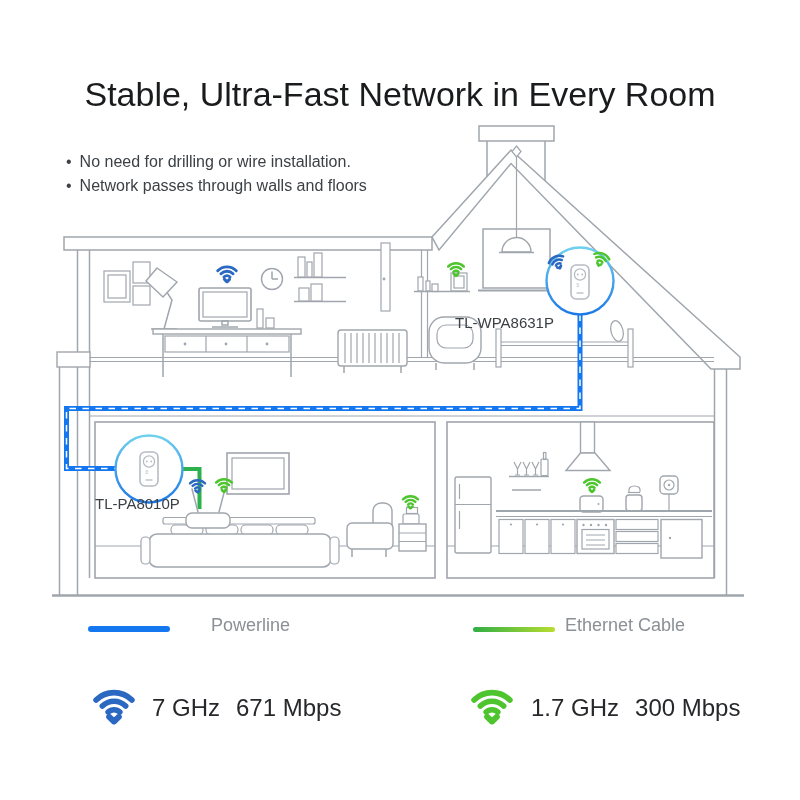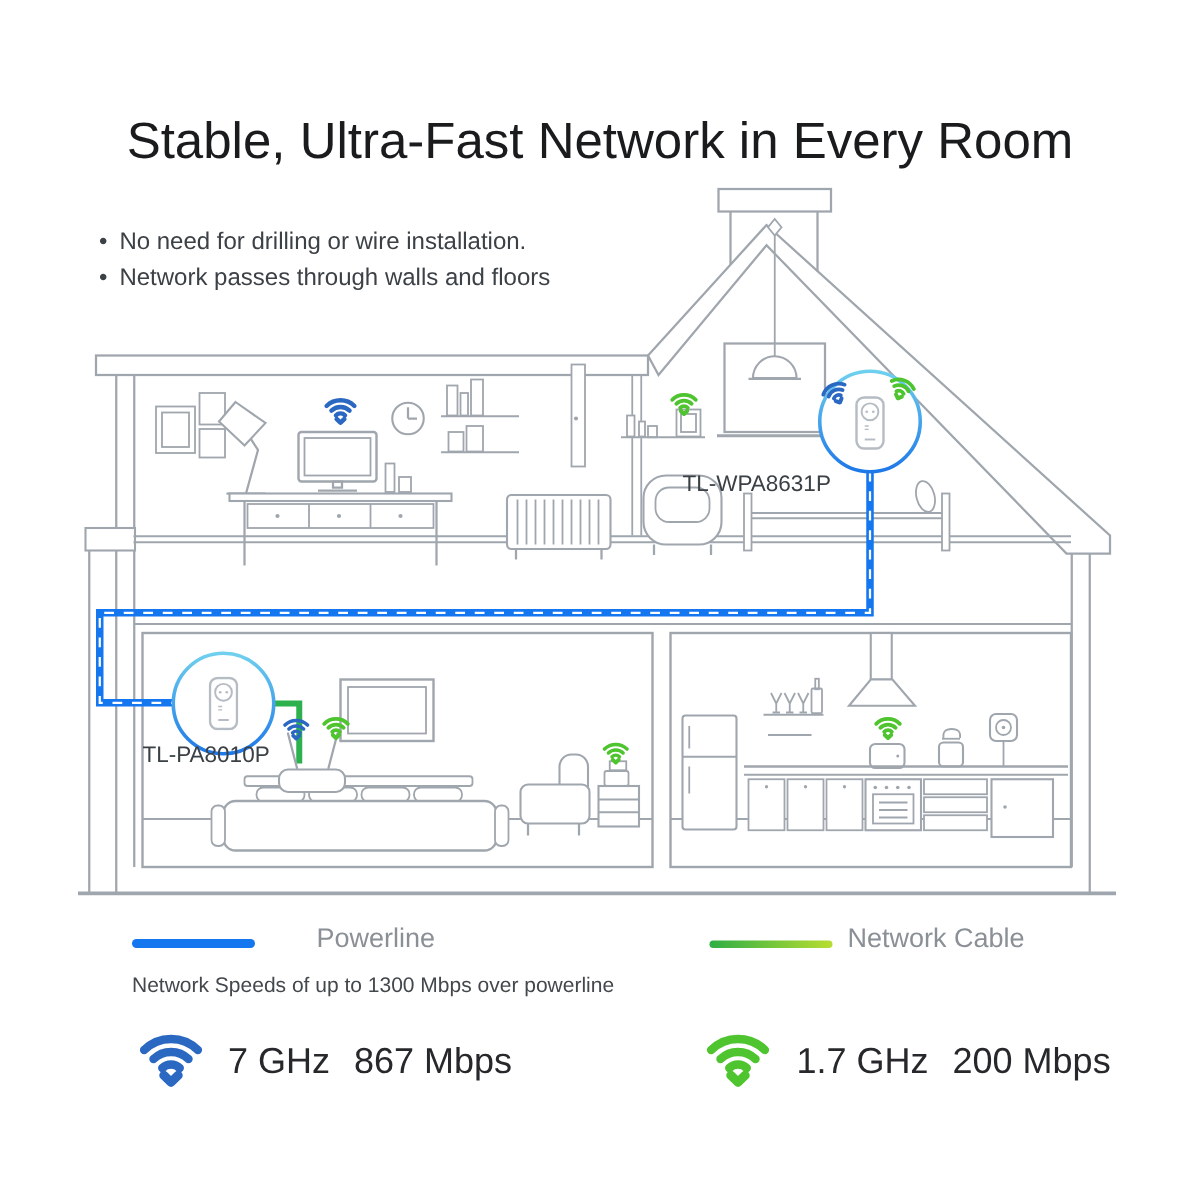--- a/index.html
+++ b/index.html
@@ -293,26 +293,25 @@
       <use href="#adapter" x="139" y="451" width="20" height="36"></use>
     </g>
   </svg>
 
   <div class="dev-label lbl-wpa">TL-WPA8631P</div>
   <div class="dev-label lbl-pa">TL-PA8010P</div>
 
   <div class="pl-line"></div>
   <div class="legend-label lg-pl">Powerline</div>
   <div class="eth-line"></div>
-  <div class="legend-label lg-eth">Network Cable</div>
-  <div class="legend-note">Network Speeds of up to 1300 Mbps over powerline</div>
+  <div class="legend-label lg-eth">Ethernet Cable</div>
 
   <svg class="band-icon bi-5" viewBox="0 0 24 19">
       <use href="#wifi"></use>
     </svg>
-  <div class="band-text bt-5"><span>7 GHz</span><span class="speed">867 Mbps</span></div>
+  <div class="band-text bt-5"><span>7 GHz</span><span class="speed">671 Mbps</span></div>
 
   <svg class="band-icon bi-24" viewBox="0 0 24 19">
       <use href="#wifi"></use>
     </svg>
-  <div class="band-text bt-24"><span>1.7 GHz</span><span class="speed">200 Mbps</span></div>
+  <div class="band-text bt-24"><span>1.7 GHz</span><span class="speed">300 Mbps</span></div>
 
 </div>
 
 </body></html>

